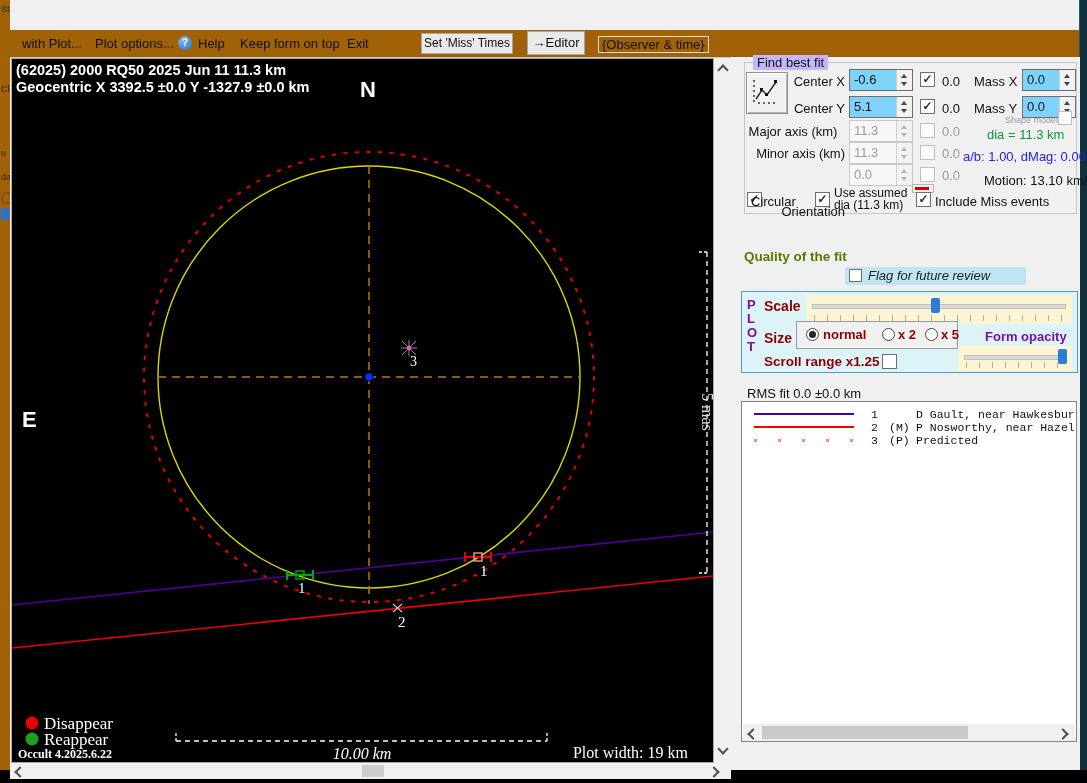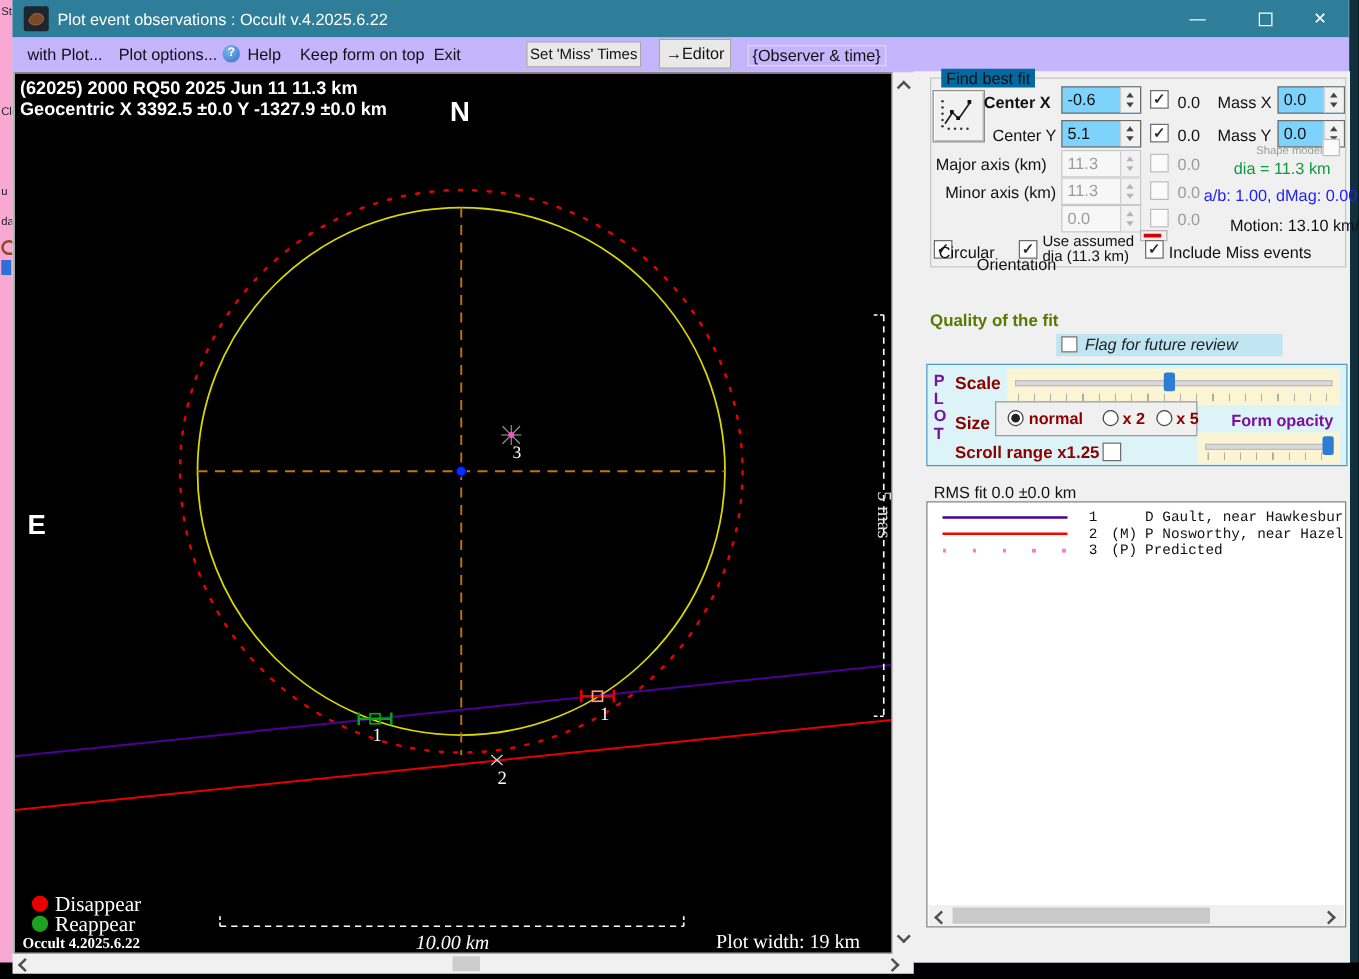--- a/index.html
+++ b/index.html
@@ -1,56 +1,56 @@
 <!DOCTYPE html>
 <html><head>
 <meta charset="utf-8">
 <style>
   html,body{margin:0;padding:0;}
   body{width:1087px;height:783px;background:#000;position:relative;overflow:hidden;
        font-family:"Liberation Sans",sans-serif;-webkit-font-smoothing:antialiased;}
   .abs{position:absolute;}
   
-  #left-sliver{left:0;top:0;width:10px;height:770px;background:#f9a8d4;border-right:1px solid #8a867e;
+  #left-sliver{left:0;top:0;width:10px;height:770px;background:#a16207;border-right:1px solid #8a867e;
                font-size:9px;color:#222;overflow:hidden;}
   #left-sliver .frag{position:absolute;left:1px;white-space:nowrap;}
   #right-sliver{left:1080px;top:0;width:7px;height:770px;background:#10303e;}
   
   #win{left:10px;top:0;width:1070px;height:770px;background:#f0f0f0;border-right:1px solid #24586e;
        border-bottom:1px solid #24586e;box-sizing:border-box;}
   
   #titlebar{left:0;top:0;width:100%;height:30px;background:#2e7d99;}
   #title-text{left:36px;top:8px;color:#fff;font-size:13px;}
   #app-icon{left:9px;top:5px;width:20px;height:20px;background:#1b2630;border-radius:2px;}
   .wbtn{top:0;width:44px;height:30px;color:#fff;text-align:center;line-height:30px;font-size:13px;}
   #btn-min{left:926px;}#btn-max{left:980px;}#btn-close{left:1024px;}
   #btn-max .sq{display:inline-block;width:9px;height:9px;border:1px solid #fff;margin-top:10px;}
   
-  #menubar{left:0;top:30px;width:100%;height:27px;background:#c4b5fd;border-bottom:1px solid #c9c9c9;
+  #menubar{left:0;top:30px;width:100%;height:27px;background:#a16207;border-bottom:1px solid #c9c9c9;
            font-size:13px;color:#111;}
   .mitem{top:6px;white-space:nowrap;cursor:default;}
   .mbtn{background:#e9e9e9;border:1px solid #a6a6a6;font-size:12px;text-align:center;color:#111;box-sizing:border-box;}
   #help-icon{left:168px;top:6px;width:14px;height:14px;border-radius:50%;
              background:radial-gradient(circle at 35% 30%,#7db9e8,#2f6fd0);color:#fff;font-size:10px;
              font-weight:bold;text-align:center;line-height:14px;}
   
   #plot-frame{left:1px;top:58px;width:703px;height:705px;background:#000;border:1px solid #aaa;box-sizing:border-box;}
   
   #vscroll{left:704px;top:58px;width:17px;height:705px;background:#f0f0f0;}
   .chev{position:absolute;width:6px;height:6px;border-style:solid;border-color:#505050;border-width:2px 2px 0 0;}
   .chev.up{transform:rotate(-45deg);}
   .chev.down{transform:rotate(135deg);}
   .chev.left{transform:rotate(-135deg);}
   .chev.right{transform:rotate(45deg);}
   #hscroll{left:0;top:763px;width:721px;height:16px;background:#f0f0f0;}
   #hscroll .thumb{position:absolute;left:352px;top:2px;width:22px;height:12px;background:#cdcdcd;}
   
   #panel{left:721px;top:57px;width:349px;height:713px;background:#f0f0f0;font-size:13px;color:#111;}
   .grp{position:absolute;border:1px solid #c6c6c6;box-sizing:border-box;}
-  .grp-title{position:absolute;top:-8px;left:8px;background:#0369a1;padding:0 4px;font-size:13px;}
+  .grp-title{position:absolute;top:-8px;left:8px;background:#c4b5fd;padding:0 4px;font-size:13px;}
   .lbl{position:absolute;white-space:nowrap;}
   .spinbox{position:absolute;height:22px;background:#7dd3fc;border:1px solid #6e6e6e;box-sizing:border-box;font-size:13px;}
   .spinbox .v{position:absolute;left:4px;top:2px;}
   .spinbox .ud{position:absolute;right:0;top:0;bottom:0;width:15px;background:#f2f2f2;border-left:1px solid #cfcfcf;}
   .tri-u{position:absolute;left:4px;top:4px;width:0;height:0;border-left:3px solid transparent;border-right:3px solid transparent;border-bottom:4px solid #444;}
   .tri-d{position:absolute;left:4px;bottom:4px;width:0;height:0;border-left:3px solid transparent;border-right:3px solid transparent;border-top:4px solid #444;}
   .spinbox.dis{border-color:#c9c9c9;background:#f7f7f7;color:#9b9b9b;}
   .spinbox.dis .tri-u{border-bottom-color:#b5b5b5;}
   .spinbox.dis .tri-d{border-top-color:#b5b5b5;}
   .cb{position:absolute;width:15px;height:15px;background:#fff;border:1px solid #6e6e6e;box-sizing:border-box;
@@ -95,31 +95,20 @@
   <div class="frag" style="top:84px">Cle</div>
   <div class="frag" style="top:148px">u</div>
   <div class="frag" style="top:172px">da</div>
   <div class="abs" style="left:1px;top:192px;width:8px;height:8px;border:2px solid #8a4a22;border-radius:50% 50% 0 50%;"></div>
   <div class="abs" style="left:1px;top:208px;width:8px;height:12px;background:#2f6fd8;"></div>
 </div>
 <div class="abs" id="right-sliver"></div>
 
 <div class="abs" id="win">
 
-  <div class="abs" id="titlebar">
-    <div class="abs" id="app-icon">
-      <svg width="20" height="20">
-          <path d="M4 12 C5 7,9 5,12.5 6 C16 7,17 10,14.5 13 C11.5 16,5.5 15.5,4 12 Z" fill="#7a4a28" stroke="#9c6a3c" stroke-width="0.8"></path>
-        </svg>
-    </div>
-    <div class="abs" id="title-text">Plot event observations : Occult v.4.2025.6.22</div>
-    <div class="abs wbtn" id="btn-min">—</div>
-    <div class="abs wbtn" id="btn-max"><span class="sq"></span></div>
-    <div class="abs wbtn" id="btn-close">✕</div>
-  </div>
 
   <div class="abs" id="menubar">
     <div class="abs mitem" style="left:12px">with Plot...</div>
     <div class="abs mitem" style="left:85px">Plot options...</div>
     <div class="abs" id="help-icon">?</div>
     <div class="abs mitem" style="left:188px">Help</div>
     <div class="abs mitem" style="left:230px">Keep form on top</div>
     <div class="abs mitem" style="left:337px">Exit</div>
     <div class="abs mbtn" style="left:411px;top:3px;width:92px;height:21px;line-height:19px;">Set 'Miss' Times</div>
     <div class="abs mbtn" style="left:517px;top:1px;width:58px;height:24px;line-height:22px;font-weight:normal;font-size:13px;">→Editor</div>
@@ -232,21 +221,21 @@
             <circle cx="27" cy="30" r="1"></circle>
           </g>
         <polyline points="9,26 15,17 20,22 29,9" fill="none" stroke="#222" stroke-width="1.4"></polyline>
         <g fill="#111">
             <rect x="13" y="15" width="3" height="3"></rect>
             <rect x="18" y="20" width="3" height="3"></rect>
             <rect x="27" y="7" width="3" height="3"></rect>
           </g>
       </svg>
     </div>
-    <div class="lbl" style="left:56px;top:17px;width:58px;font-weight:bold;">Center X</div>
+    <div class="lbl" style="left:56px;top:17px;width:58px;text-align:right;">Center X</div>
     <div class="spinbox" style="left:118px;top:12px;width:64px;">
       <span class="v">-0.6</span>
         <span class="ud">
           <i class="tri-u"></i>
           <i class="tri-d"></i>
         </span>
     </div>
     <div class="cb checked" style="left:189px;top:15px;"></div>
     <div class="lbl" style="left:211px;top:17px;">0.0</div>
     <div class="lbl" style="left:243px;top:17px;">Mass X</div>

